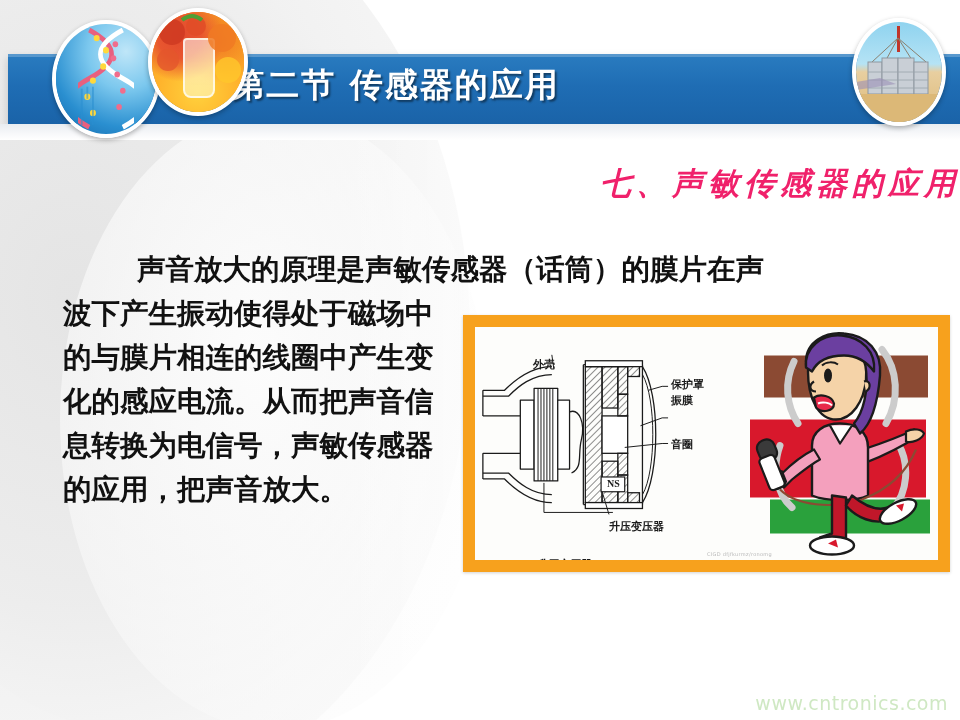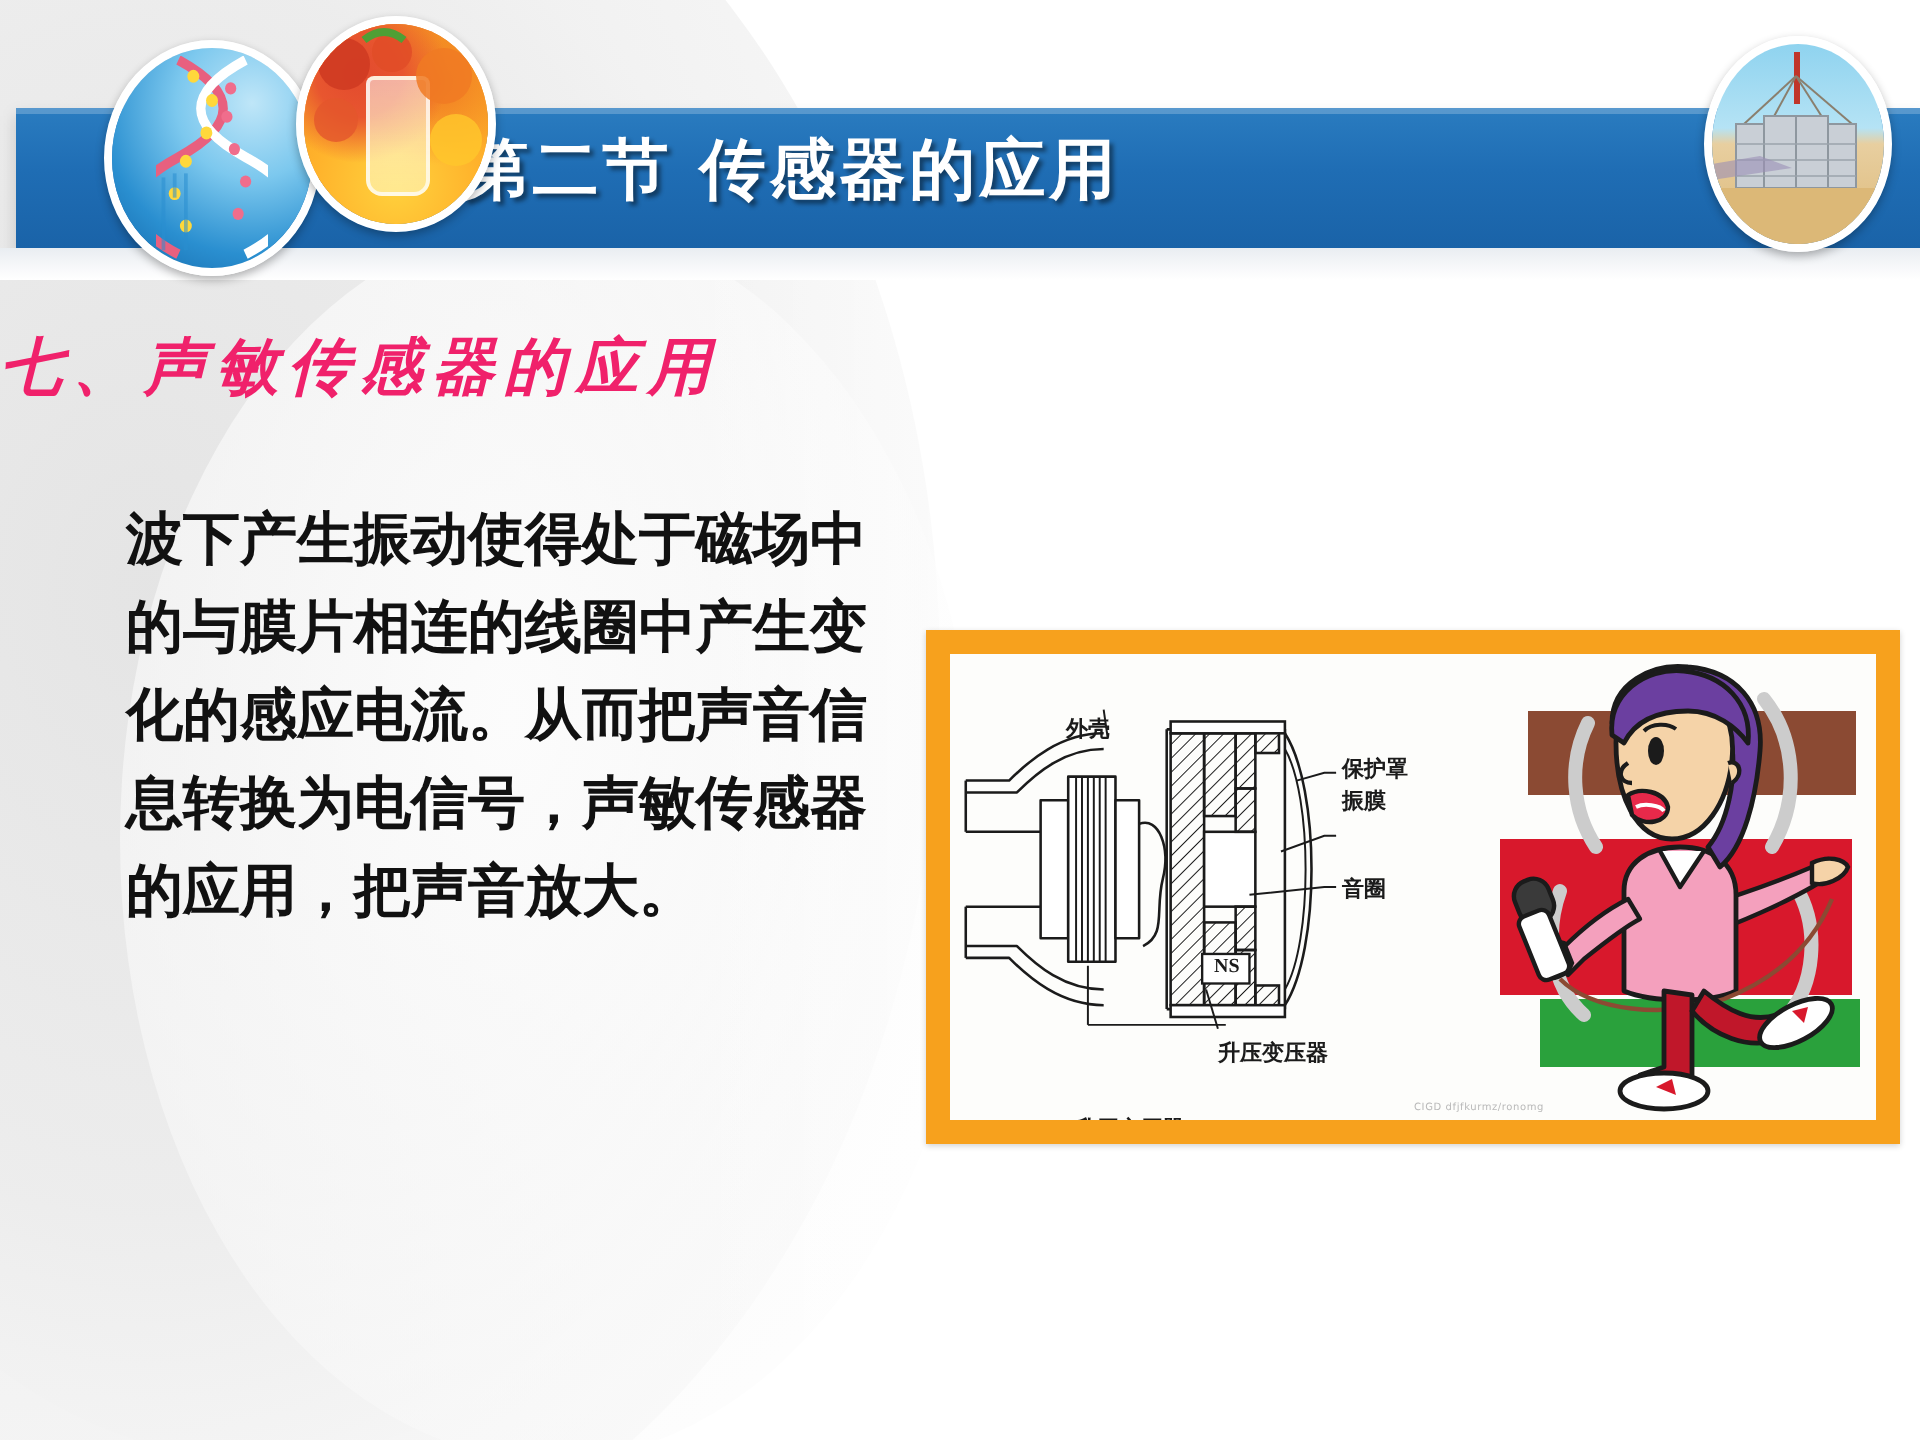--- a/index.html
+++ b/index.html
@@ -173,21 +173,21 @@
     position: absolute; inset: 0;
     background: linear-gradient(to bottom, #8fd3ef 0%, #b5e3f5 42%, #e8cfa0 50%, #dcb877 100%);
   }
 
   
   .section-heading {
     position: absolute;
     left: 0;
     top: 163px;
     width: 960px;
-    text-align: left;
+    text-align: right;
     font-family: "DejaVu Serif", "Liberation Serif", serif;
     font-size: 31px;
     font-weight: bold;
     font-style: italic;
     letter-spacing: 5px;
     color: #f0216b;
     white-space: nowrap;
   }
 
   
@@ -337,20 +337,21 @@
           <path d="M12,66 L72,66"></path>
       </g>
       <path d="M0,72 L86,72 L86,100 L0,100 Z" fill="#dcb877"></path>
       <path d="M0,60 L24,56 L40,62 L0,68 Z" fill="#9b8fb5" opacity="0.6"></path>
     </svg>
   </div>
 
   <div class="section-heading">七、声敏传感器的应用</div>
 
   <div class="body-text">
+    <div class="l1"><span class="lead"></span><span>声音放大的原理是声敏传感器（话筒）的膜片在声</span></div>
     <div class="rest">波下产生振动使得处于磁场中的与膜片相连的线圈中产生变化的感应电流。从而把声音信息转换为电信号，声敏传感器的应用，把声音放大。</div>
   </div>
 
   <div class="figure-frame">
     <div class="figure-inner">
 
       <svg viewBox="0 0 200 230" style="position:absolute;left:0;top:0;width:197px;height:231px">
         <g stroke="#1b1b1b" stroke-width="1.3" fill="none" stroke-linejoin="round">
 
           <path d="M78,38 C56,38 40,52 30,62 L8,62"></path>
@@ -479,14 +480,15 @@
         <path d="M68,70 C74,66 86,68 88,76 C88,84 76,86 70,80 Z" fill="#e8294a" stroke="#1b1b1b" stroke-width="2.2" stroke-linejoin="round"></path>
         <path d="M72,76 C76,74 84,75 86,78" stroke="#ffffff" stroke-width="2" fill="none"></path>
 
         <path d="M118,54 C124,52 126,60 120,64" stroke="#1b1b1b" stroke-width="2.2" fill="#f5d3a8"></path>
       </svg>
 
       <span class="fig-credit">CIGD dfjfkurmz/ronomg</span>
     </div>
   </div>
 
+  <div class="watermark">www.cntronics.com</div>
 
 </div>
 
 </body></html>

